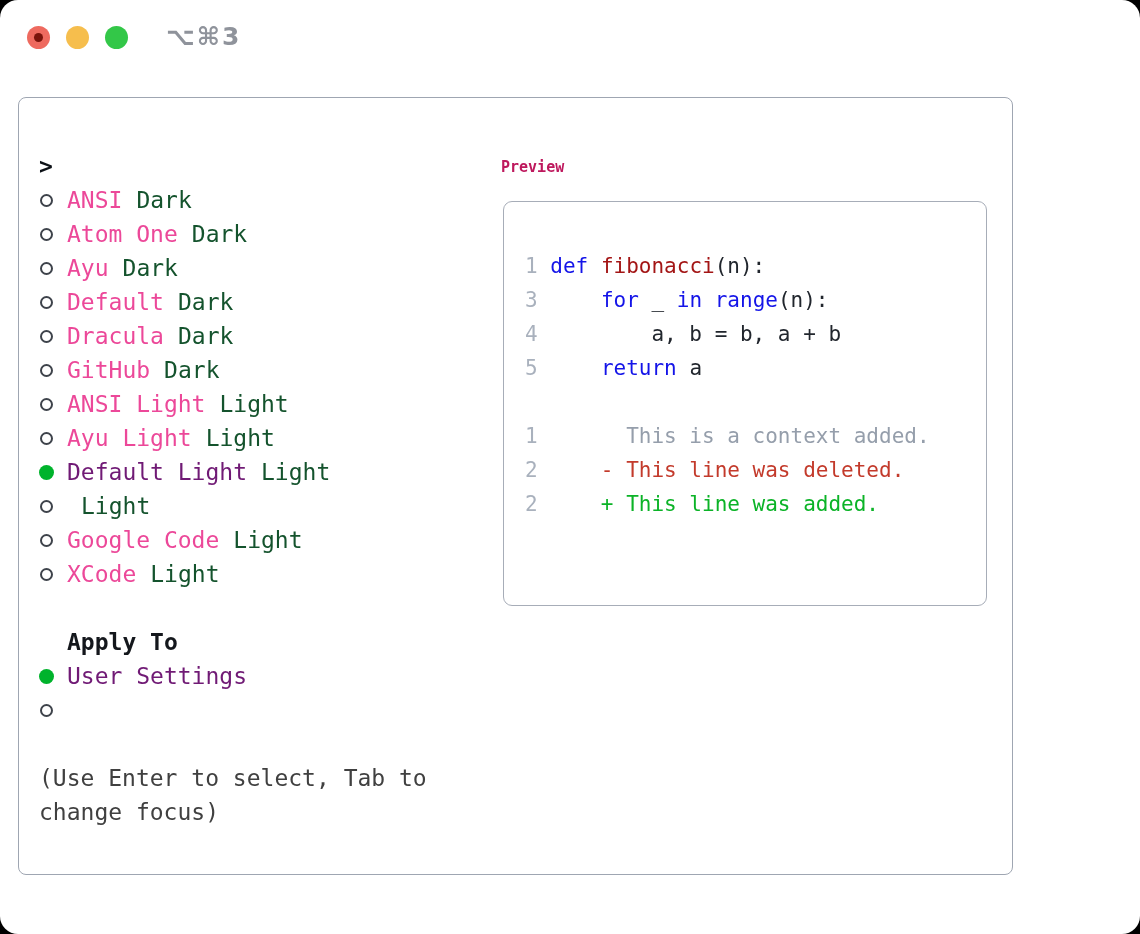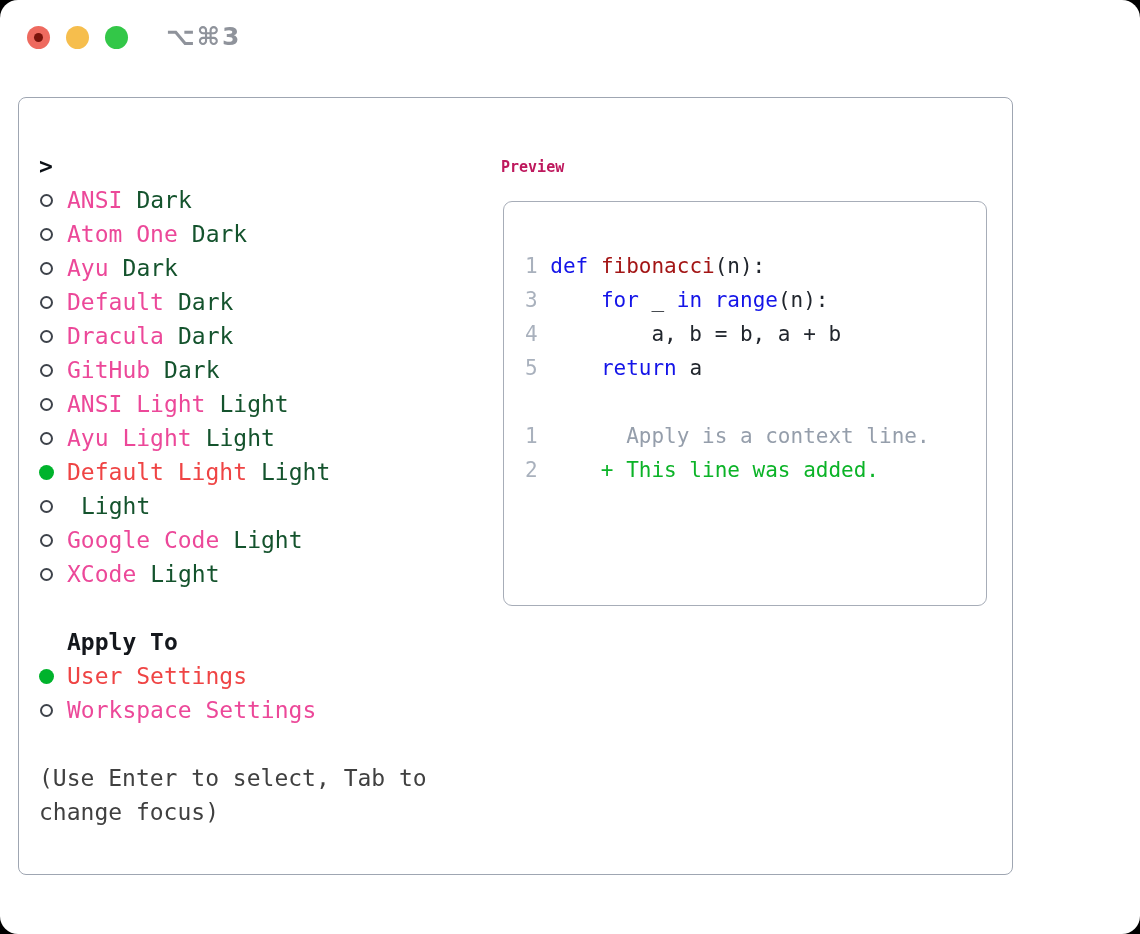--- a/index.html
+++ b/index.html
@@ -36,21 +36,21 @@
   .bullet-col { width:28px; display:flex; align-items:center; }
   .cursor-ch { font-weight:bold; color:#0d1117; }
   .radio {
     width:13px; height:13px; border-radius:50%;
     border:2px solid #3e434b; margin-left:1px;
   }
   .radio.on { width:15px; height:15px; border:none; background:#00b32c; margin-left:0; }
   .hdr { font-weight:bold; color:#0d1117; }
   .item-name { color:#ec4899; white-space:pre; }
   .item-variant { color:#14532d; margin-left:14px; white-space:pre; }
-  .row.sel .item-name { color:#ef4444; }
+  .row.sel .item-name { color:#701a75; }
   .apply-hdr { font-weight:700; color:#14171c;text-align:center; }
   .spacer { height:34px; }
   .help-line { height:34px; display:flex; align-items:center;
                font-size:23px; color:#404040; white-space:pre; }
 
   
   .preview-label {
     position:absolute; left:482px; top:52px; height:34px; display:flex; align-items:center;
     font-size:15px; font-weight:bold; color:#be185d;
   }
@@ -184,36 +184,36 @@
           <div class="row sel">
             <span class="bullet-col">
               <span class="radio on"></span>
             </span>
             <span class="item-name">User Settings</span>
           </div>
           <div class="row">
             <span class="bullet-col">
               <span class="radio"></span>
             </span>
-            <span class="item-name">Workspace Settings</span>
           </div>
         </div>
 
       <div class="spacer"></div>
 
       <div class="help-line">(Use Enter to select, Tab to</div>
       <div class="help-line">change focus)</div>
     </div>
 
     <div class="preview-label">Preview</div>
 
     <div class="preview-box" id="preview-box">
         <div class="pre-line"><span class="tk-num">1 </span><span class="tk-kw">def </span><span class="tk-fn">fibonacci</span><span class="tk-txt">(n):</span></div>
         <div class="pre-line"><span class="tk-num">3 </span><span class="tk-txt">    </span><span class="tk-kw">for</span><span class="tk-txt"> _ </span><span class="tk-kw">in</span><span class="tk-txt"> </span><span class="tk-kw">range</span><span class="tk-txt">(n):</span></div>
         <div class="pre-line"><span class="tk-num">4 </span><span class="tk-txt">        a, b = b, a + b</span></div>
         <div class="pre-line"><span class="tk-num">5 </span><span class="tk-txt">    </span><span class="tk-kw">return</span><span class="tk-txt"> a</span></div>
         <div class="pre-line">&nbsp;</div>
-        <div class="pre-line"><span class="tk-num">1 </span><span class="tk-ctx">      Apply is a context line.</span></div>
+        <div class="pre-line"><span class="tk-num">1 </span><span class="tk-ctx">      This is a context added.</span></div>
+        <div class="pre-line"><span class="tk-num">2 </span><span class="tk-del">    - This line was deleted.</span></div>
         <div class="pre-line"><span class="tk-num">2 </span><span class="tk-add">    + This line was added.</span></div>
       </div>
 
   </div>
 </div>
 
 </body></html>

